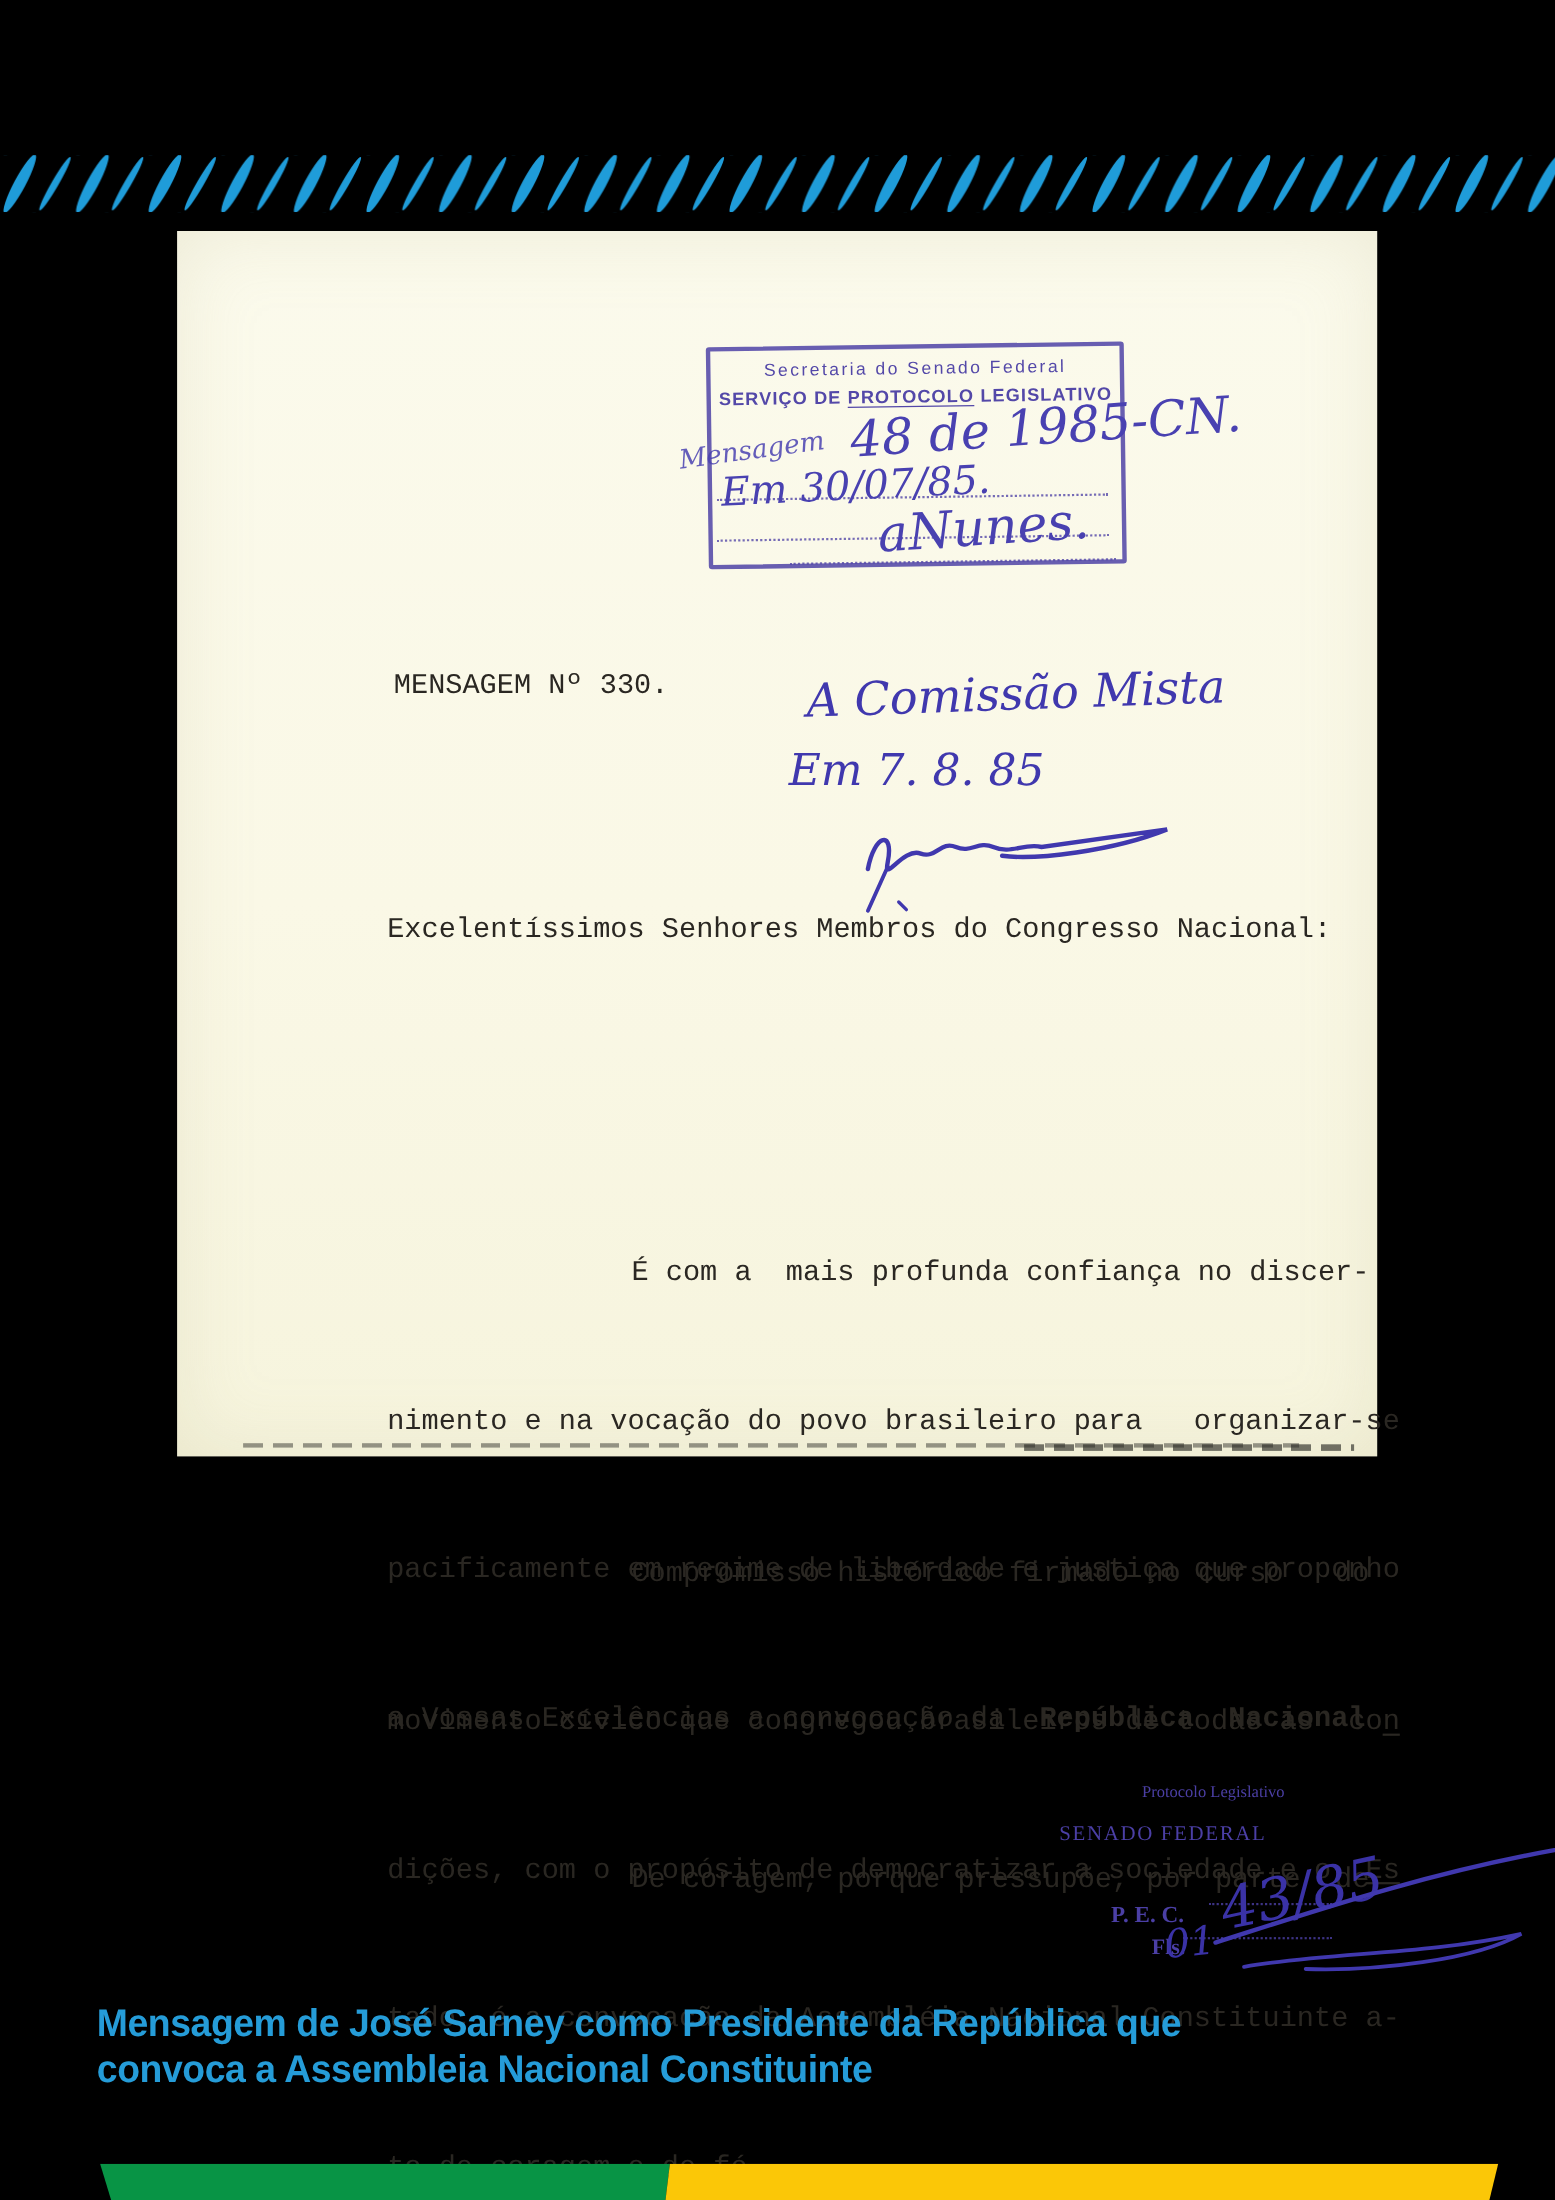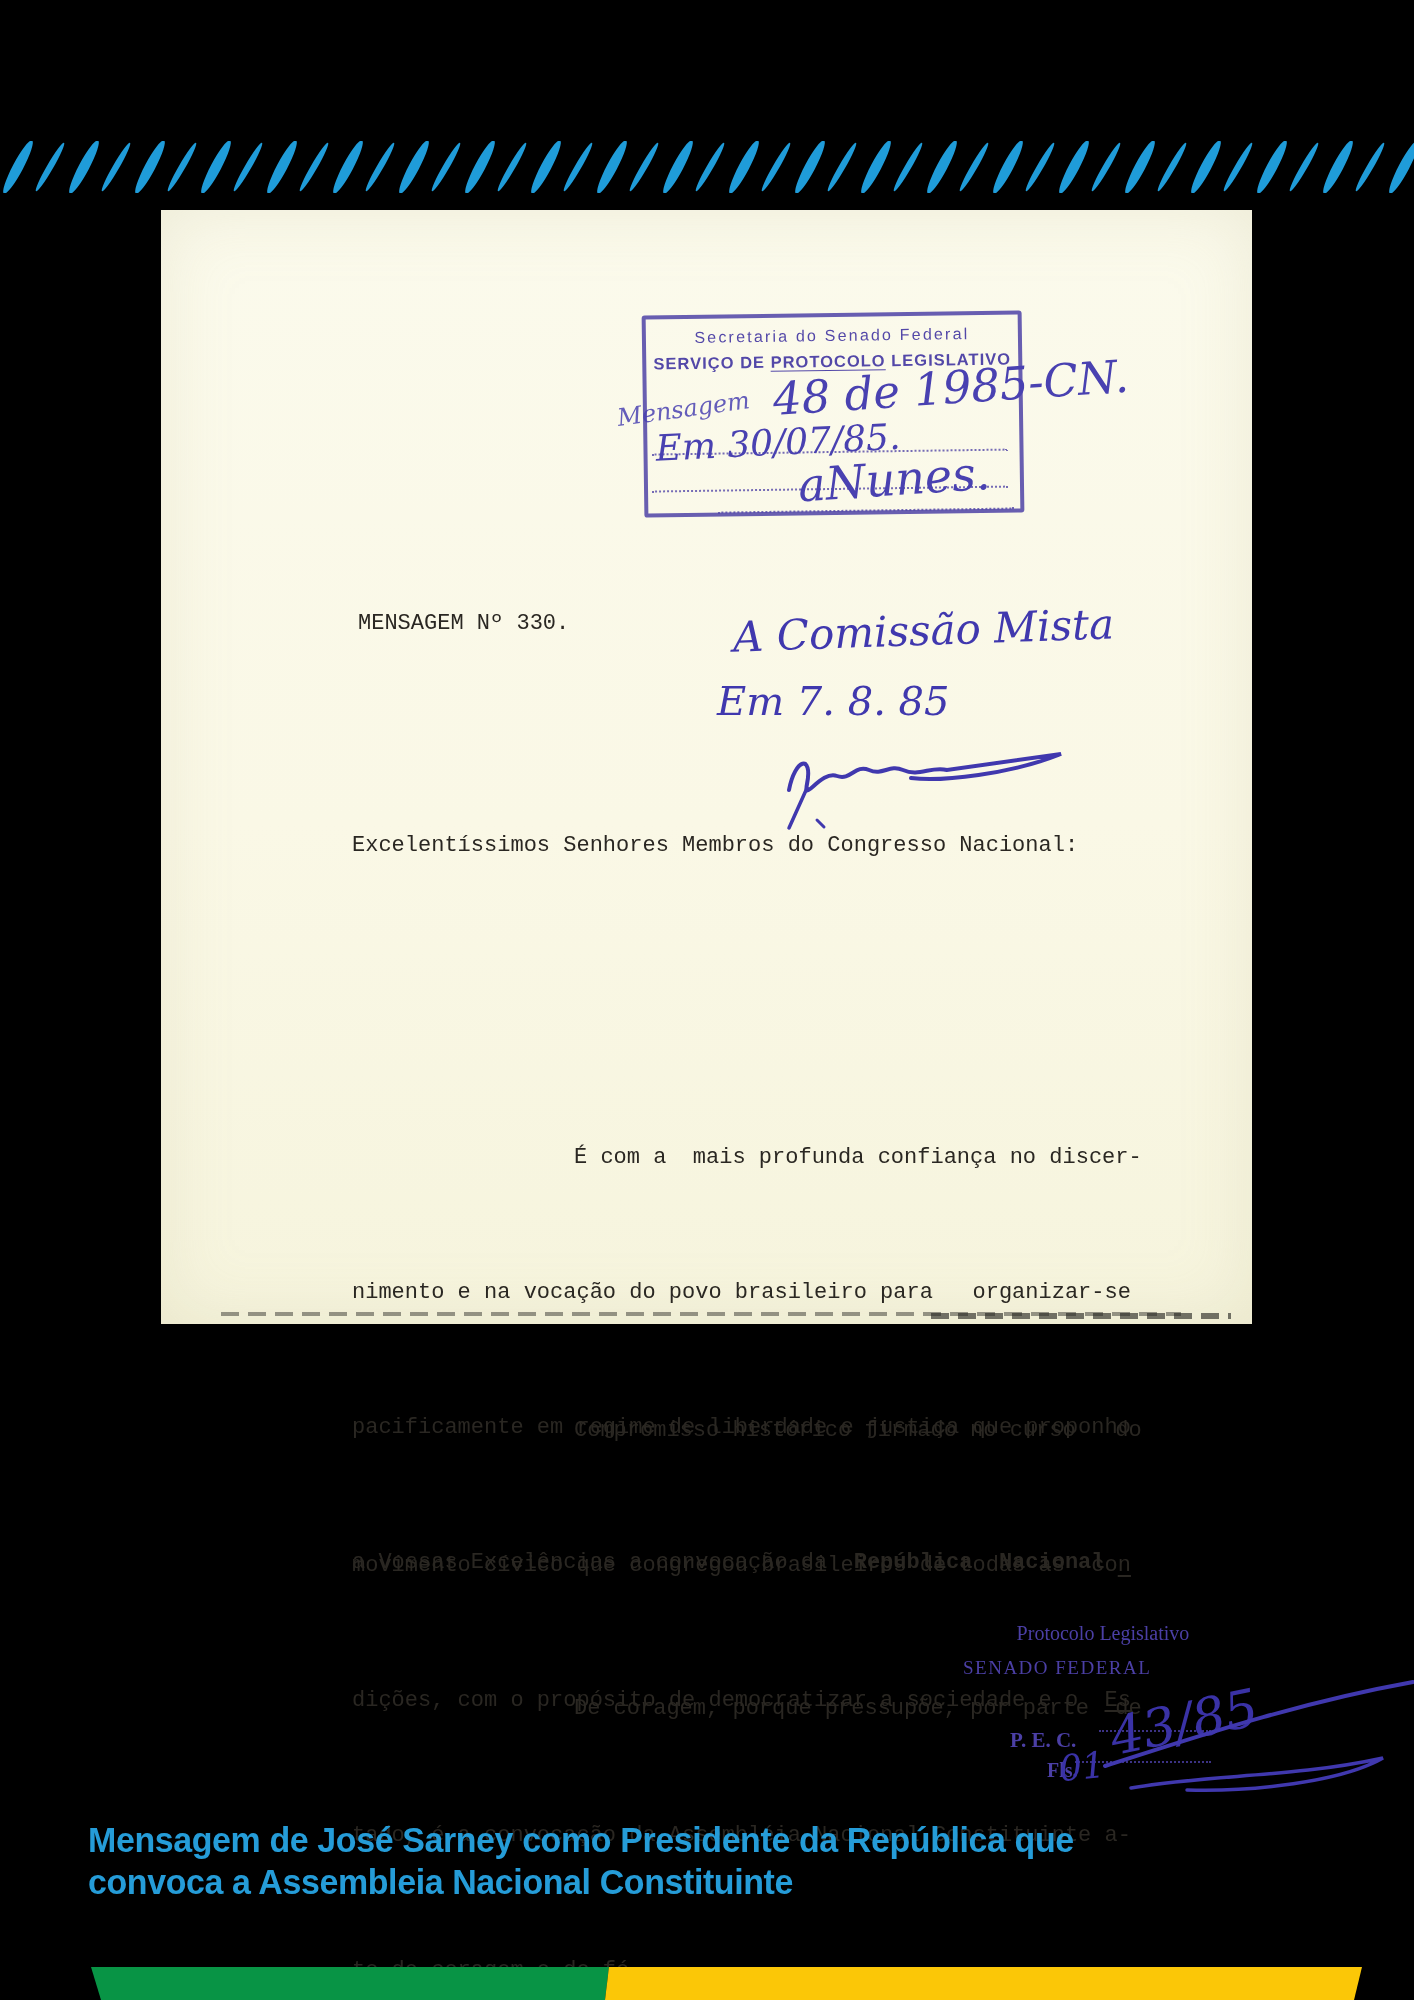--- a/index.html
+++ b/index.html
@@ -15,21 +15,21 @@
   
   .paper {
     position:absolute; left:161px; top:210px; width:1091px; height:1114px;
     background:linear-gradient(180deg,#FBFAEC 0%,#FAF8E6 55%,#F6F4DD 100%);
     box-shadow: inset 0 0 70px rgba(190,185,140,.22);
   }
 
   
   .mono {
     position:absolute; font-family:"Liberation Mono", monospace;
-    font-size:22px; color:#2A2722; white-space:pre; line-height:45px;
+    font-size:26px; color:#2A2722; white-space:pre; line-height:45px;
   }
   .para div { white-space:pre; }
   .ind { padding-left:222px; }
   .b { font-weight:bold; }
   .u { text-decoration:underline; text-underline-offset:4px; }
   .stamp-top {
     position:absolute; left:482px; top:103px; width:372px; height:194px;
     border:4px solid rgba(75,63,165,.88); border-radius:3px;
     transform:rotate(-0.8deg); opacity:.95;
   }
@@ -118,21 +118,21 @@
       <div>tado, é a convocação da Assembléia Nacional Constituinte a-</div>
       <div>to de coragem e de fé.</div>
     </div>
 
     <div class="mono para" style="left:191px; top:1386px;">
       <div class="ind">De coragem, porque pressupõe, por parte  de</div>
     </div>
 
     <div>
       <div class="serifstamp" style="left:802px; top:1447px; width:280px; text-align:left; font-size:19px; font-weight:normal; letter-spacing:1.5px;">SENADO FEDERAL</div>
-      <div class="serifstamp" style="left:802px; top:1412px; width:280px; text-align:center; font-size:20px;">Protocolo Legislativo</div>
+      <div class="serifstamp" style="left:802px; top:1412px; width:280px; text-align:center; font-size:15px;">Protocolo Legislativo</div>
       <div class="serifstamp" style="left:849px; top:1518px; font-size:21px; font-weight:bold;">P. E. C.</div>
       <div class="dotline" style="left:938px; top:1520px; width:112px; border-bottom-width:2.5px;"></div>
       <div class="serifstamp" style="left:874px; top:1549px; font-size:20px; font-weight:bold;margin-left:12px;">Fls.</div>
       <div class="dotline" style="left:914px; top:1551px; width:136px; border-bottom-width:2.5px;"></div>
       <div class="hw" style="left:948px; top:1482px; font-size:52px; transform:rotate(-12deg); color:#3A32A6;">43/85</div>
       <div class="hw" style="left:898px; top:1536px; font-size:36px; transform:rotate(-6deg); color:#3A32A6;">01</div>
       <svg style="position:absolute; left:930px; top:1460px;" width="330" height="130" viewBox="0 0 330 130">
         <path class="inkstroke" stroke="#3A32A6" stroke-width="4" d="M14,96 C90,72 200,34 322,12"></path>
         <path class="inkstroke" stroke="#3A32A6" stroke-width="3.5" d="M40,118 C120,104 200,108 292,88 C250,112 160,122 96,120"></path>
       </svg>

